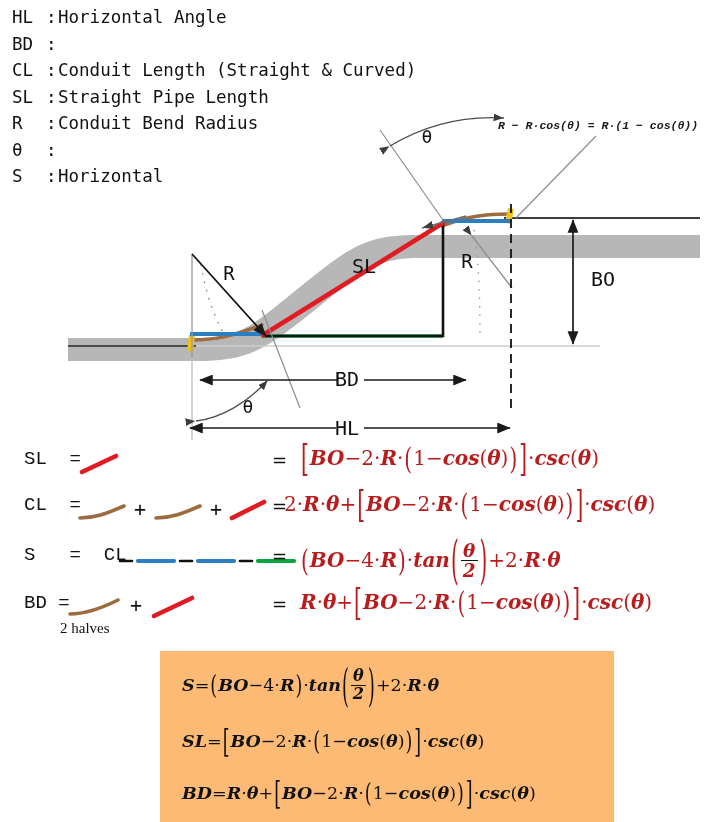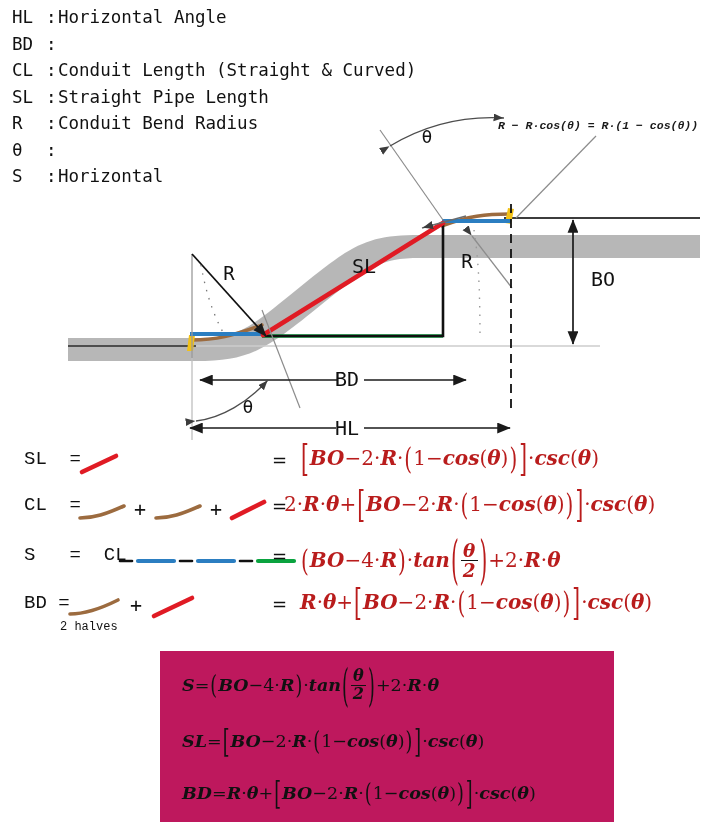--- a/index.html
+++ b/index.html
@@ -99,22 +99,22 @@
     font-size: 20px;
     font-weight: bold;
     font-style: italic;
     color: #b91c1c;
     white-space: nowrap;
   }
   .sub-caption {
     position: absolute;
     left: 60px;
     top: 28px;
-    font-family: Liberation Mono, monospace;
-    font-size: 12px;
+    font-family: Liberation Serif, serif;
+    font-size: 15px;
     color: #111111;
   }
 
   
   .mi { font-style: italic; font-weight: bold; }
   .mn { font-style: normal; font-weight: normal; }
   .mo { font-style: normal; font-weight: normal; }
   .mfn { font-style: italic; font-weight: bold; }
   .brk {
     font-style: normal;
@@ -315,17 +315,17 @@
           <path d="M 12,26 C 26,26 40,22 60,12" fill="none" stroke="#9c6b3f" stroke-width="3.6" stroke-linecap="round"></path>
           <text x="78" y="24" font-family="DejaVu Sans Mono, monospace" font-size="20" fill="#111111" text-anchor="middle">+</text>
           <line x1="96" y1="28" x2="134" y2="10" stroke="#e01b24" stroke-width="4.6" stroke-linecap="round"></line>
         </svg></div>
       <div class="eq-eqsign">=</div>
       <div class="eq-rhs" style="left: 300px;"><span class="mi">R</span><span class="mo">·</span><span class="mi">θ</span><span class="mo">+</span><span class="brk">[</span><span class="mi">BO</span><span class="mo">−</span><span class="mn">2</span><span class="mo">·</span><span class="mi">R</span><span class="mo">·</span><span class="paren-tall">(</span><span class="mn">1</span><span class="mo">−</span><span class="mfn">cos</span><span class="mo">(</span><span class="mi">θ</span><span class="mo">)</span><span class="paren-tall">)</span><span class="brk">]</span><span class="mo">·</span><span class="mfn">csc</span><span class="mo">(</span><span class="mi">θ</span><span class="mo">)</span></div>
       <div class="sub-caption">2 halves</div>
     </div>
   </div>
 
-<div id="summary-box" style="background: #be185d;">
+<div id="summary-box" style="background: #fdba74;">
     <div class="sum-row" style="top: 18px;"><span class="mi">S</span><span class="mo">=</span><span class="paren-tall">(</span><span class="mi">BO</span><span class="mo">−</span><span class="mn">4</span><span class="mo">·</span><span class="mi">R</span><span class="paren-tall">)</span><span class="mo">·</span><span class="mfn">tan</span><span class="paren-xtall">(</span><span class="frac"><span class="num">θ</span><span class="den">2</span></span><span class="paren-xtall">)</span><span class="mo">+</span><span class="mn">2</span><span class="mo">·</span><span class="mi">R</span><span class="mo">·</span><span class="mi">θ</span></div>
     <div class="sum-row" style="top: 80px;"><span class="mi">SL</span><span class="mo">=</span><span class="brk">[</span><span class="mi">BO</span><span class="mo">−</span><span class="mn">2</span><span class="mo">·</span><span class="mi">R</span><span class="mo">·</span><span class="paren-tall">(</span><span class="mn">1</span><span class="mo">−</span><span class="mfn">cos</span><span class="mo">(</span><span class="mi">θ</span><span class="mo">)</span><span class="paren-tall">)</span><span class="brk">]</span><span class="mo">·</span><span class="mfn">csc</span><span class="mo">(</span><span class="mi">θ</span><span class="mo">)</span></div>
     <div class="sum-row" style="top: 132px;"><span class="mi">BD</span><span class="mo">=</span><span class="mi">R</span><span class="mo">·</span><span class="mi">θ</span><span class="mo">+</span><span class="brk">[</span><span class="mi">BO</span><span class="mo">−</span><span class="mn">2</span><span class="mo">·</span><span class="mi">R</span><span class="mo">·</span><span class="paren-tall">(</span><span class="mn">1</span><span class="mo">−</span><span class="mfn">cos</span><span class="mo">(</span><span class="mi">θ</span><span class="mo">)</span><span class="paren-tall">)</span><span class="brk">]</span><span class="mo">·</span><span class="mfn">csc</span><span class="mo">(</span><span class="mi">θ</span><span class="mo">)</span></div>
   </div>
 
 </body></html>

